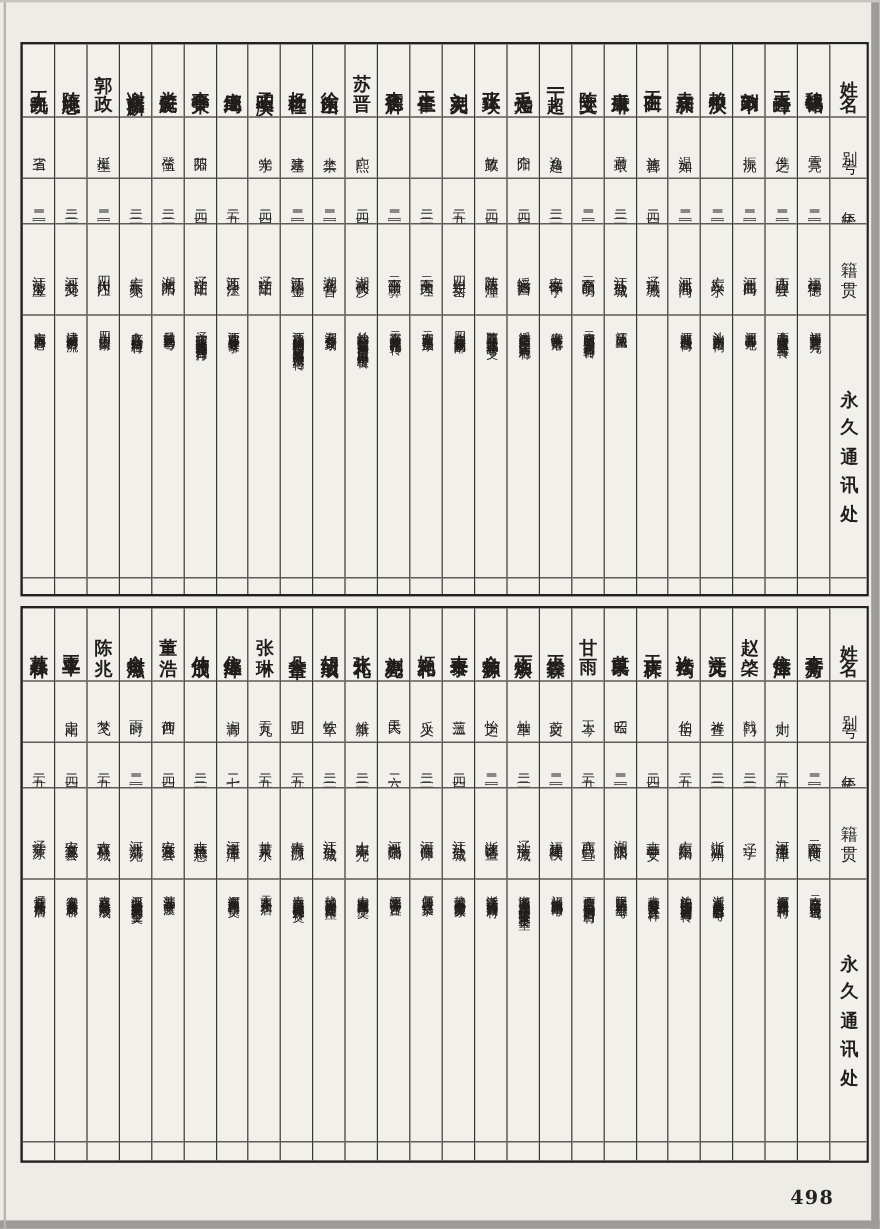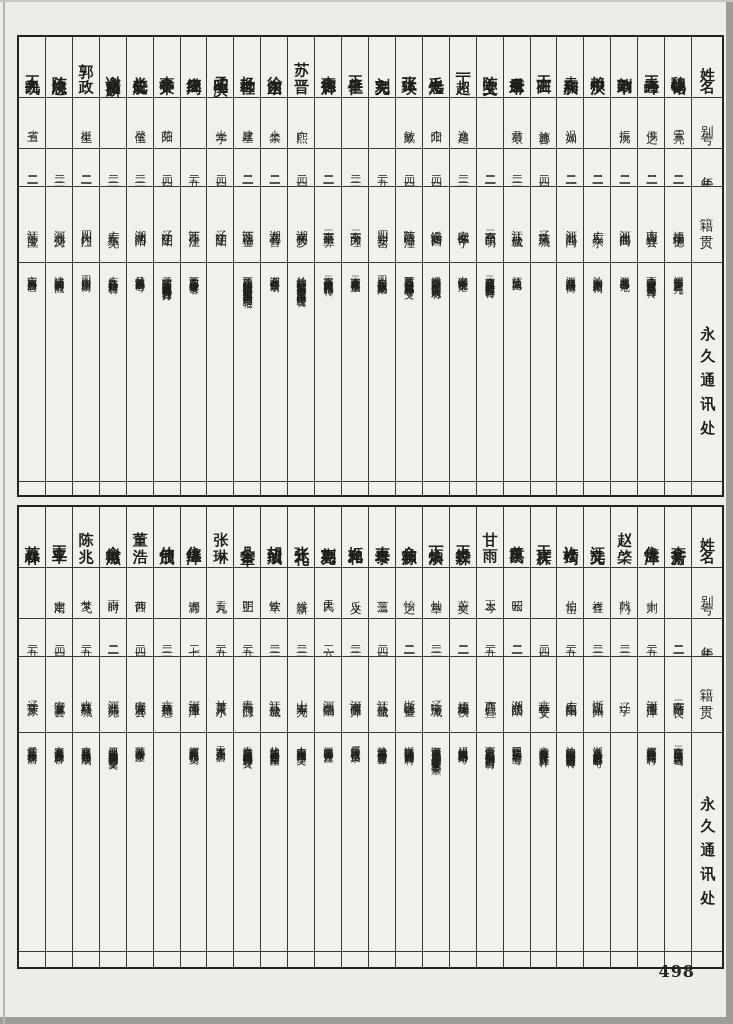--- a/index.html
+++ b/index.html
@@ -52,21 +52,21 @@
 
   .name2 .v{letter-spacing:17px;}
 
   .header .c-name{font-size:15px;letter-spacing:12px;}
   .header .c-alias{font-size:13px;letter-spacing:8px;}
   .header .c-age{font-size:12.5px;letter-spacing:2px;}
   .header .c-native{font-size:14px;letter-spacing:18px;}
   .header .c-addr{align-items:center;padding-top:0;font-size:15px;font-weight:bold;letter-spacing:24px;}
 
   #page-number{
-    position:absolute;right:38px;top:962px;
+    position:absolute;right:38px;top:988px;
     font-family:"DejaVu Serif",serif;font-size:16px;font-weight:bold;
     color:#26241f;letter-spacing:1px;
   }
 </style>
 </head>
 <body>
 
 <div class="edge" id="edge-right"></div>
 <div class="edge" id="edge-bottom"></div>
 <div class="edge" id="edge-left"></div>

